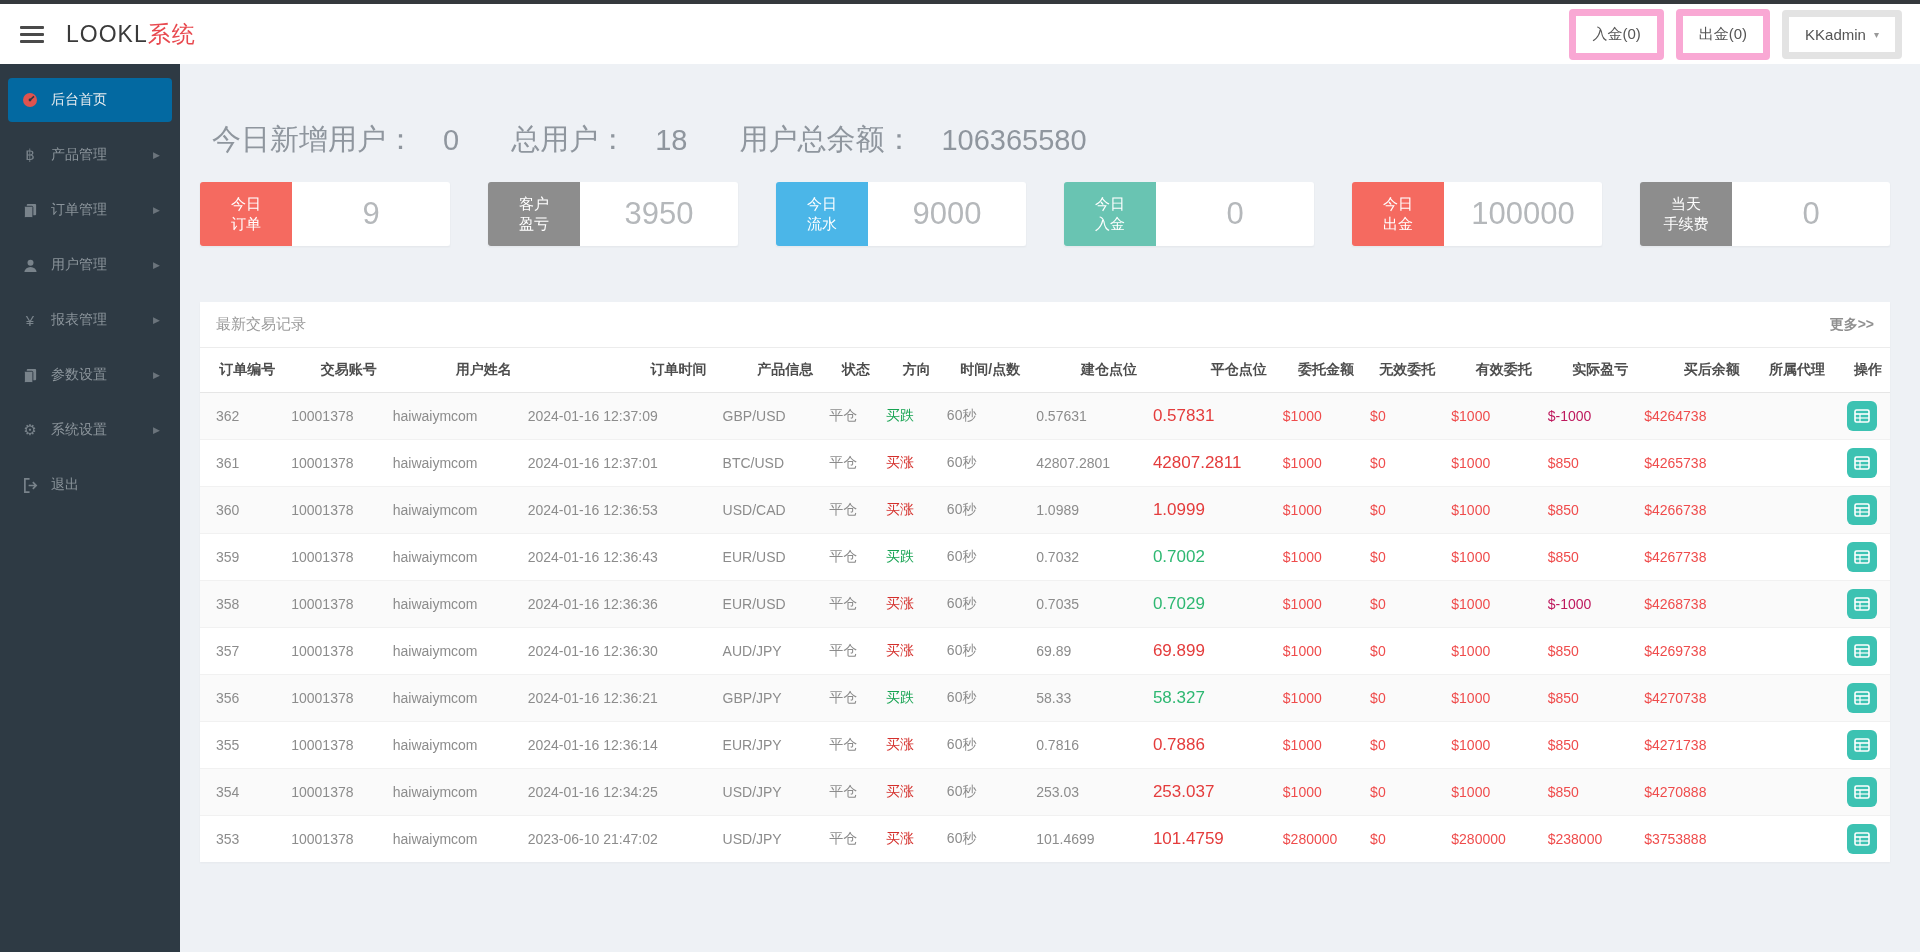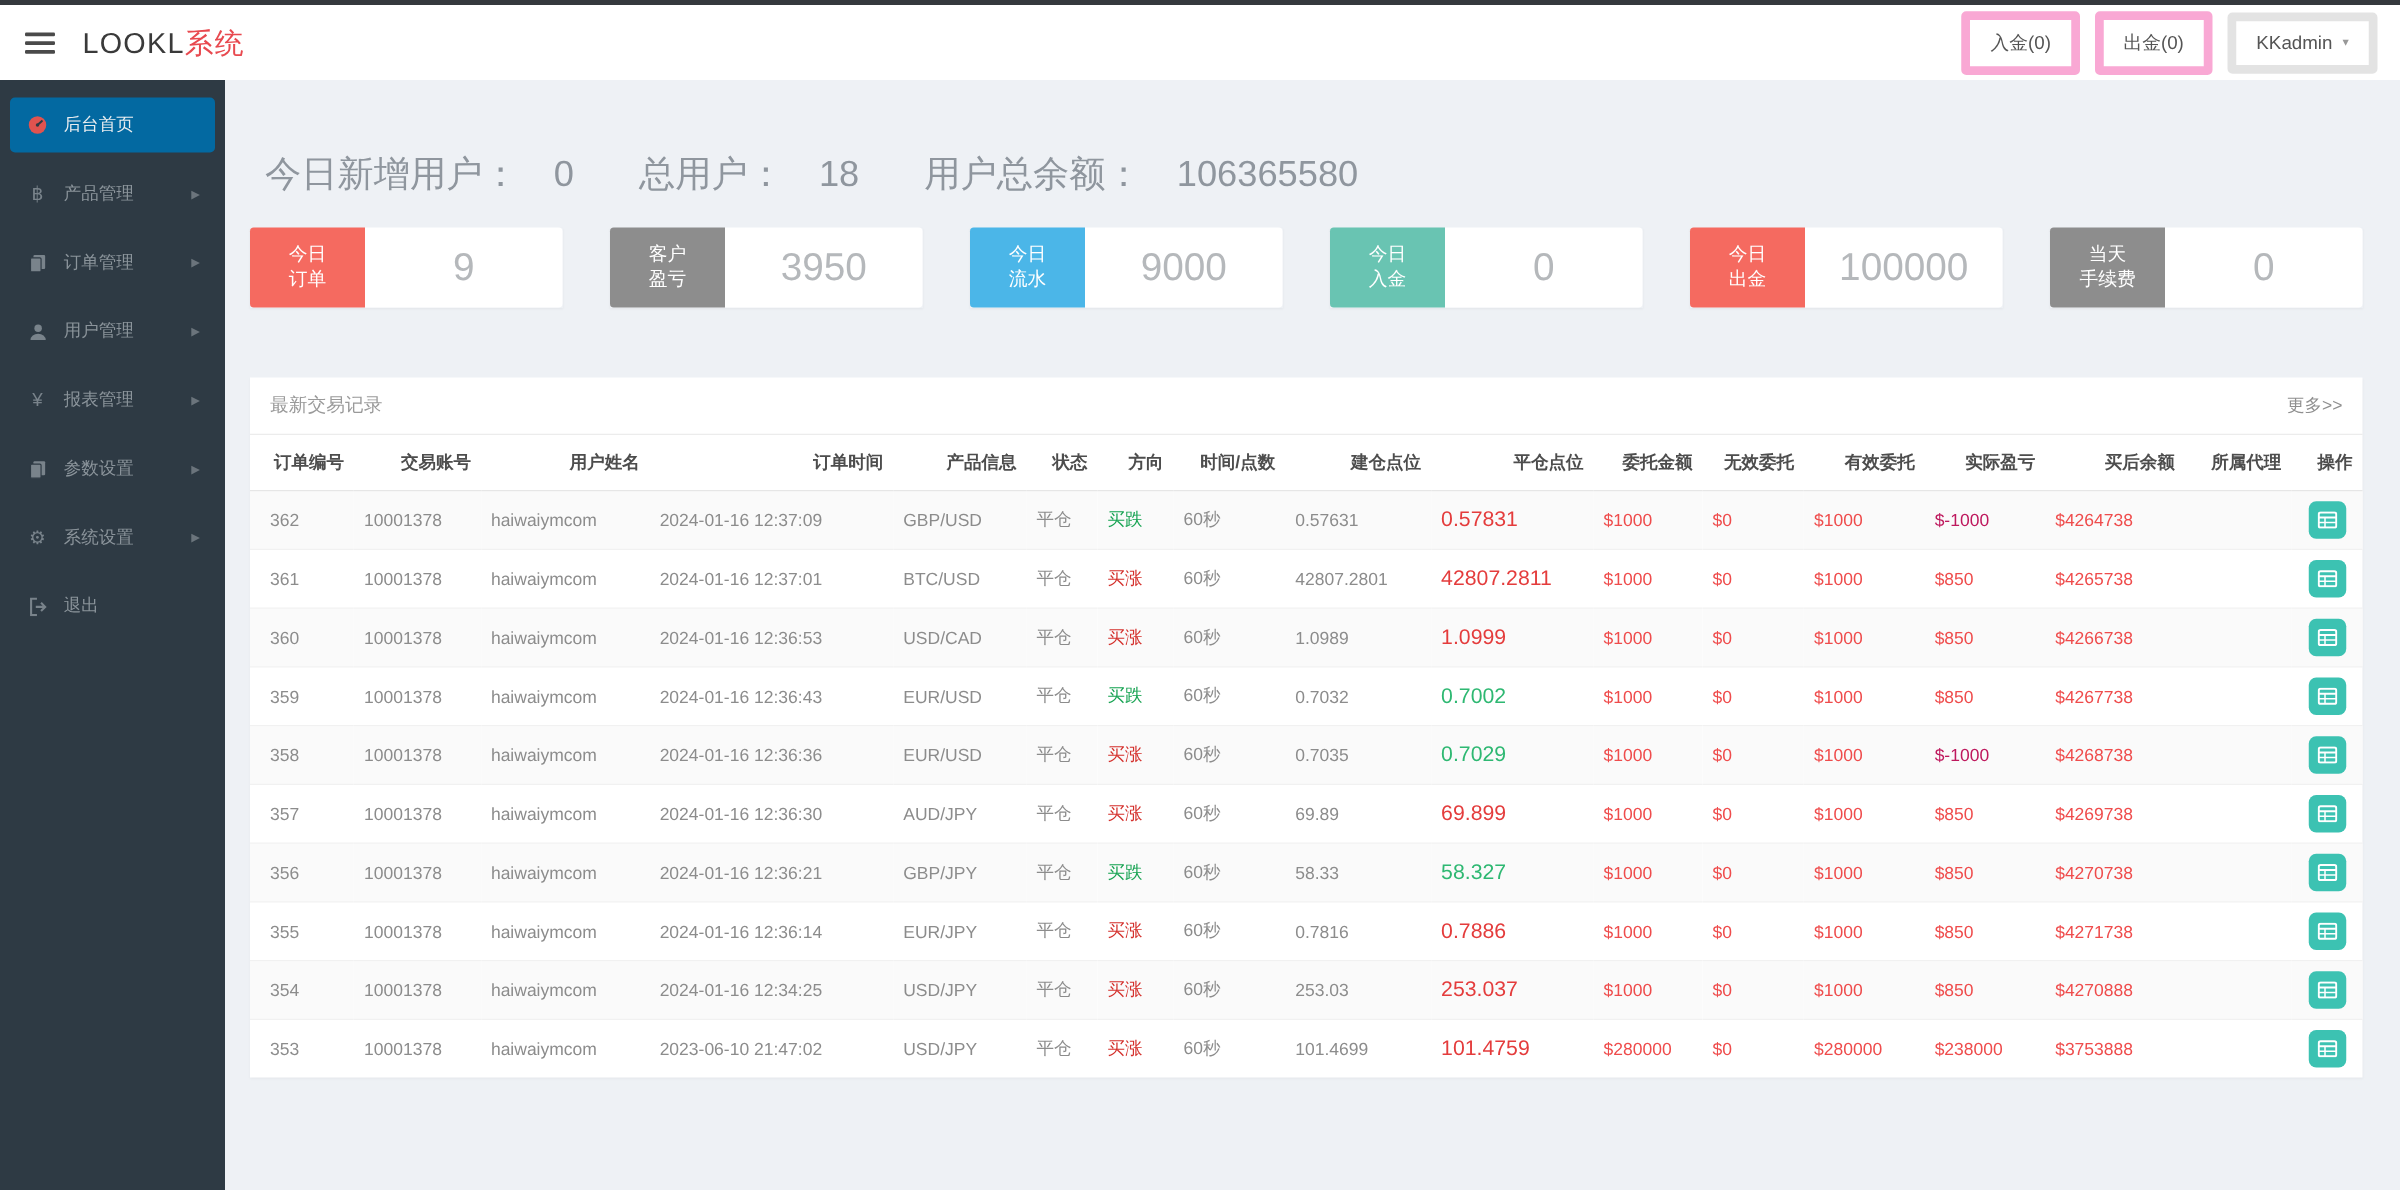--- a/index.html
+++ b/index.html
@@ -39,21 +39,21 @@
   
   .cards { display:flex; gap:38px; }
   .card { flex:1; height:64px; display:flex; box-shadow:0 1px 2px rgba(0,0,0,0.05); cursor:default; }
   .card .tag { width:92px; color:#fff; font-size:15px; line-height:1.35; display:flex; flex-direction:column; align-items:center; justify-content:center; border-radius:3px 0 0 3px; }
   .card .val { flex:1; background:#fff; display:flex; align-items:center; justify-content:center; font-size:31px; font-weight:300; color:#b5b8bb; border-radius:0 3px 3px 0; }
 
   
   .panel { background:#fff; margin-top:56px; box-shadow:0 1px 2px rgba(0,0,0,0.04); }
   .panel-head { height:46px; display:flex; align-items:center; justify-content:space-between; padding:0 16px; border-bottom:1px solid #ececec; }
   .panel-title { color:#9a9a9a; font-size:15px; }
-  .more-link { color:#8f8f8f; font-size:14px; text-decoration:none; cursor:pointer; }
+  .more-link { color:#8f8f8f; font-size:14px; text-decoration:none; cursor:pointer;font-weight:bold; }
 
   table { width:100%; border-collapse:collapse; font-size:14px; table-layout:fixed; }
   thead th { text-align:right; color:#4d4d4d; font-weight:bold; padding:13px 8px; border-bottom:1px solid #e6e6e6; white-space:nowrap; }
   thead th:first-child { padding-left:16px; }
   tbody td { padding:13px 8px; color:#8c8c8c; border-bottom:1px solid #f1f1f1; white-space:nowrap; overflow:hidden; }
   tbody td:first-child { padding-left:16px; }
   tbody tr:nth-child(odd) { background:#fafafa; }
   tbody tr:last-child td { border-bottom:none; }
 
   .c-red { color:#ef4c4c; }

